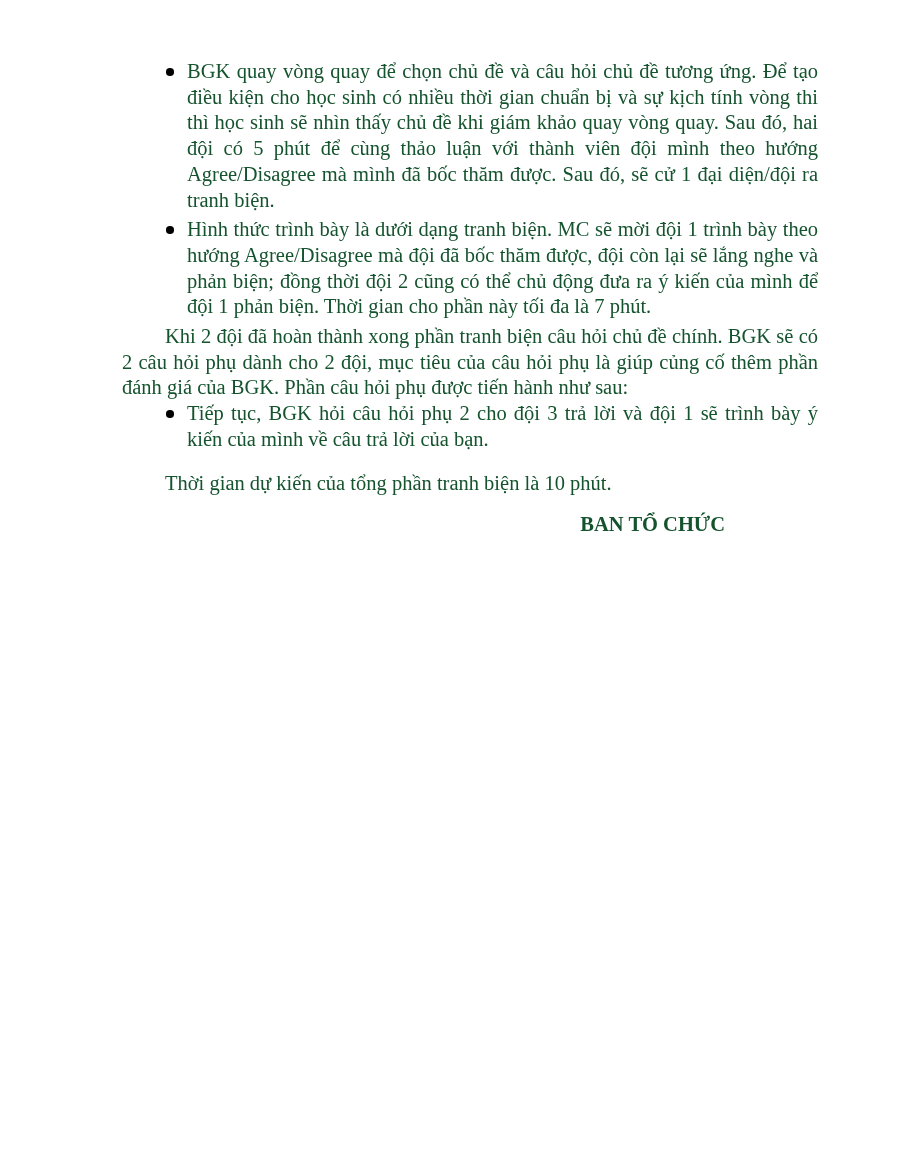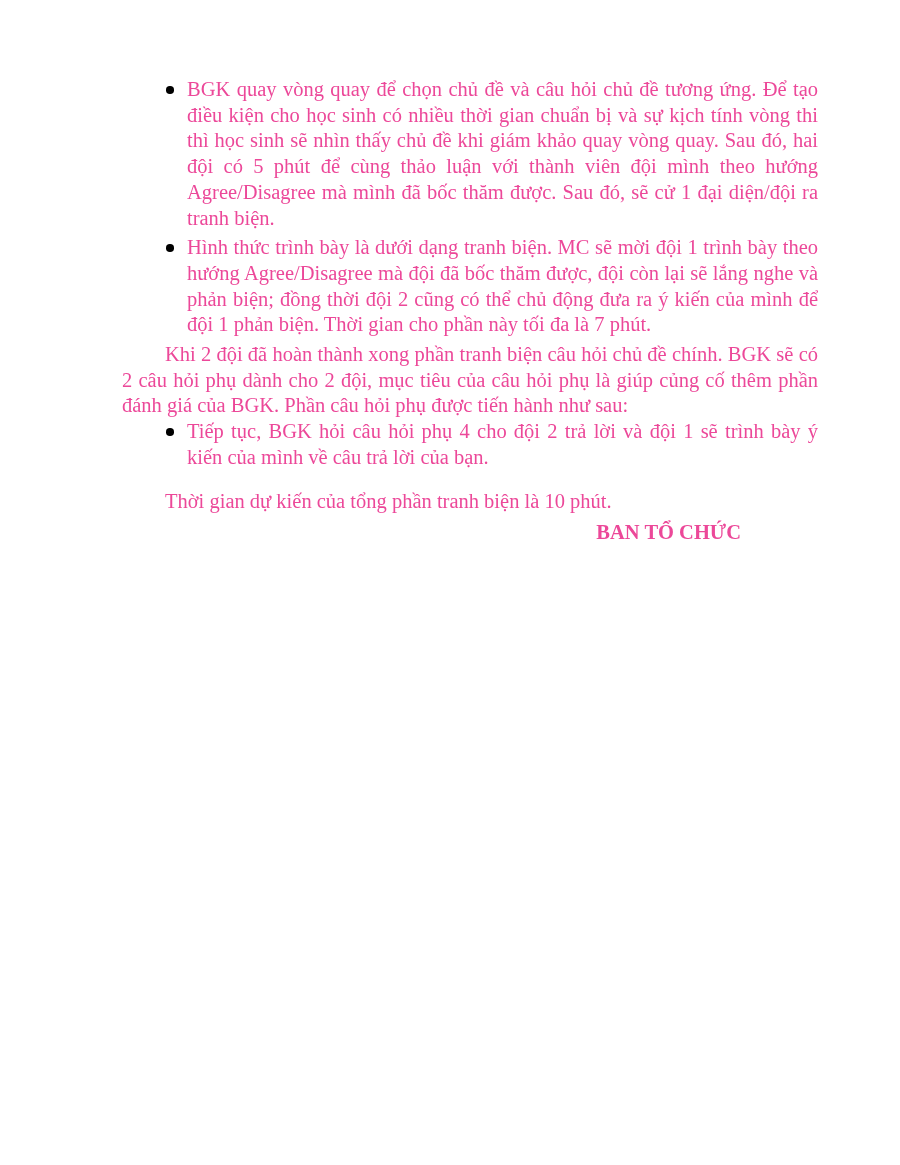--- a/index.html
+++ b/index.html
@@ -7,26 +7,26 @@
   .page {
     position: relative;
     width: 900px;
     height: 1165px;
     background: #ffffff;
     overflow: hidden;
   }
   .content {
     position: absolute;
     left: 122px;
-    top: 77px;
+    top: 59px;
     width: 696px;
     font-family: "Liberation Serif", "DejaVu Serif", serif;
     font-size: 20.5px;
     line-height: 25.7px;
-    color: #ec4899;
+    color: #14532d;
     text-align: justify;
   }
   ul.blist {
     list-style: none;
     margin: 0;
     padding: 0;
   }
   ul.blist li {
     position: relative;
     padding-left: 65px;
@@ -46,21 +46,21 @@
     margin: 0 0 0 0;
     text-indent: 43px;
     text-align: justify;
   }
   p.closing {
     margin: 18px 0 6px 0;
     text-indent: 43px;
     text-align: left;
   }
   p.signature {
-    margin: 0;
+    margin: 16px;
     padding-right: 77px;
     font-weight: 700;
     text-align: right;
     font-family: Liberation Serif, serif;
   }
 </style>
 </head>
 <body>
 
 <div class="page">
@@ -75,21 +75,21 @@
         <span class="bullet-dot"></span>
         <span>Hình thức trình bày là dưới dạng tranh biện. MC sẽ mời đội 1 trình bày theo hướng Agree/Disagree mà đội đã bốc thăm được, đội còn lại sẽ lắng nghe và phản biện; đồng thời đội 2 cũng có thể chủ động đưa ra ý kiến của mình để đội 1 phản biện. Thời gian cho phần này tối đa là 7 phút.</span>
       </li>
     </ul>
 
     <p class="para">Khi 2 đội đã hoàn thành xong phần tranh biện câu hỏi chủ đề chính. BGK sẽ có 2 câu hỏi phụ dành cho 2 đội, mục tiêu của câu hỏi phụ là giúp củng cố thêm phần đánh giá của BGK. Phần câu hỏi phụ được tiến hành như sau:</p>
 
     <ul class="blist">
       <li>
         <span class="bullet-dot"></span>
-        <span>Tiếp tục, BGK hỏi câu hỏi phụ 4 cho đội 2 trả lời và đội 1 sẽ trình bày ý kiến của mình về câu trả lời của bạn.</span>
+        <span>Tiếp tục, BGK hỏi câu hỏi phụ 2 cho đội 3 trả lời và đội 1 sẽ trình bày ý kiến của mình về câu trả lời của bạn.</span>
       </li>
     </ul>
 
     <p class="closing">Thời gian dự kiến của tổng phần tranh biện là 10 phút.</p>
 
     <p class="signature">BAN TỔ CHỨC</p>
 
   </div>
 </div>
 

